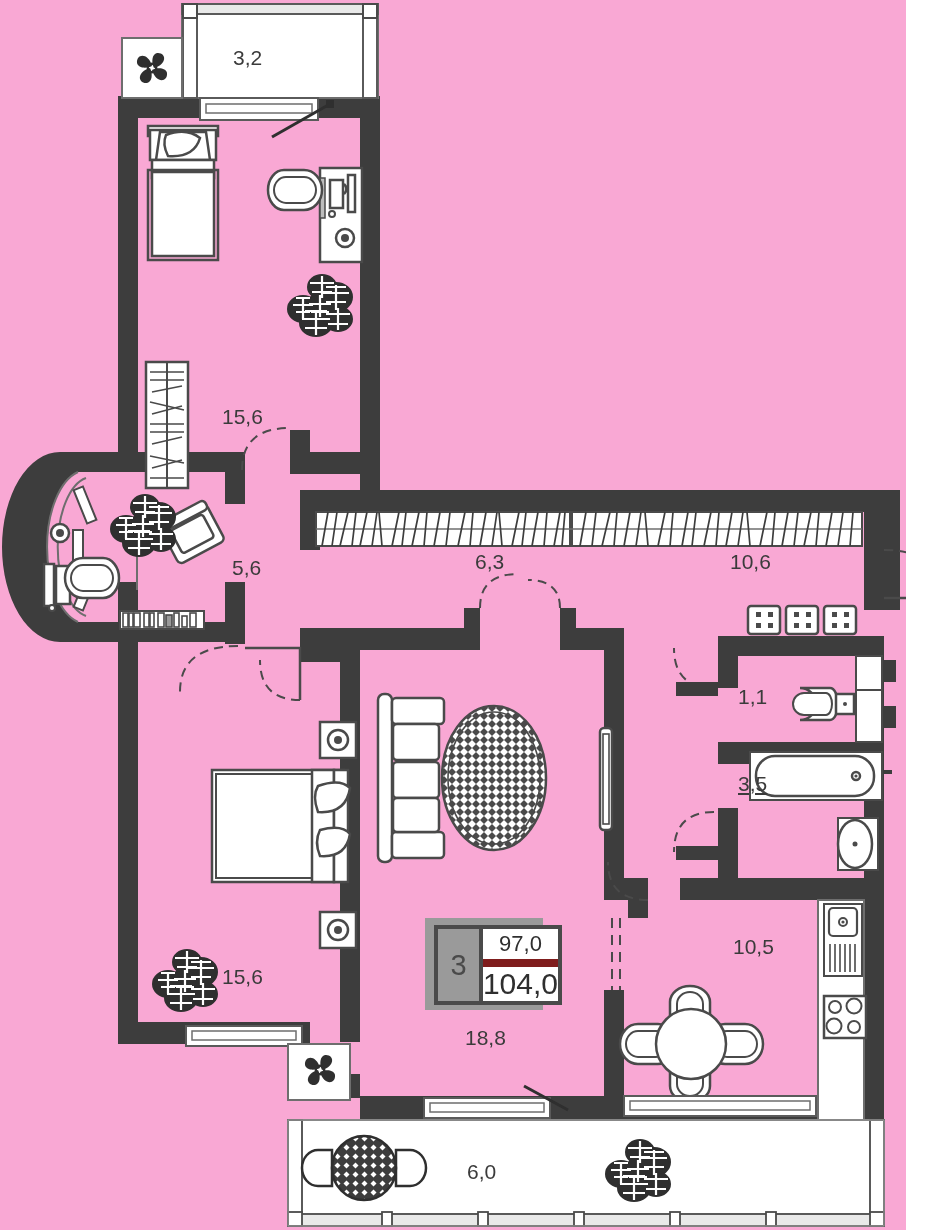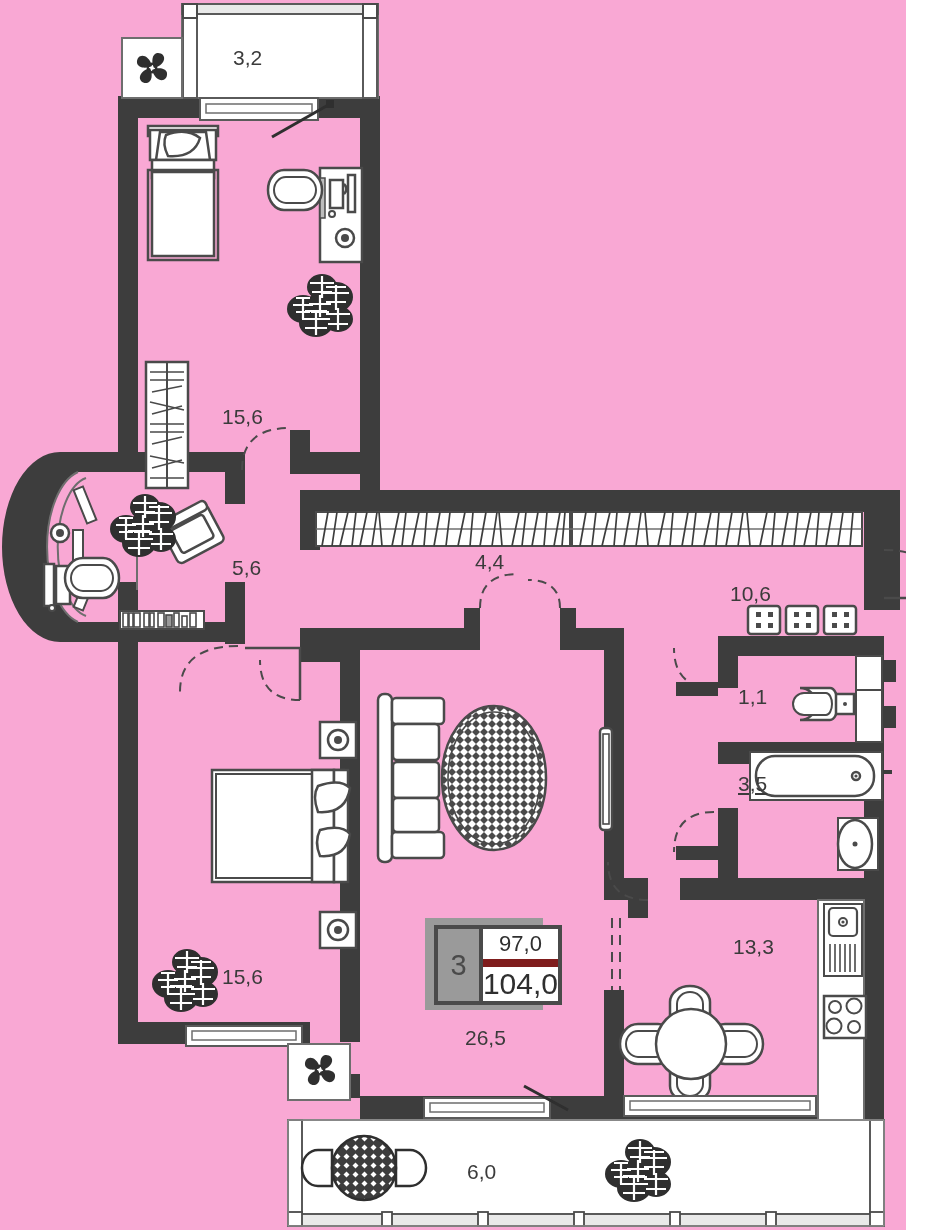--- a/index.html
+++ b/index.html
@@ -422,27 +422,27 @@
           <use href="#plantg"></use>
         </g>
     </g>
 
     <rect x="288" y="1120" width="596" height="106" fill="none" stroke="#9a9a9a" stroke-width="1.2"></rect>
   </svg>
 
   <div class="area-lbl" style="left:233px;top:46px;">3,2</div>
   <div class="area-lbl" style="left:222px;top:405px;">15,6</div>
   <div class="area-lbl" style="left:232px;top:556px;">5,6</div>
-  <div class="area-lbl" style="left:475px;top:550px;">4,4</div>
-  <div class="area-lbl" style="left:730px;top:550px;margin-top:32px;">10,6</div>
+  <div class="area-lbl" style="left:475px;top:550px;">6,3</div>
+  <div class="area-lbl" style="left:730px;top:550px;">10,6</div>
   <div class="area-lbl" style="left:738px;top:685px;">1,1</div>
   <div class="area-lbl" style="left:738px;top:772px;text-decoration:underline;">3,5</div>
-  <div class="area-lbl" style="left:733px;top:935px;">13,3</div>
+  <div class="area-lbl" style="left:733px;top:935px;">10,5</div>
   <div class="area-lbl" style="left:222px;top:965px;">15,6</div>
-  <div class="area-lbl" style="left:465px;top:1026px;">26,5</div>
+  <div class="area-lbl" style="left:465px;top:1026px;">18,8</div>
   <div class="area-lbl" style="left:467px;top:1160px;">6,0</div>
 
   <div class="badge" style="left:425px;top:918px;">
     <div class="shadow"></div>
     <div class="frame">
       <div class="rooms">3</div>
       <div class="areas">
         <div class="a1">97,0</div>
         <div class="a2">104,0</div>
       </div>

